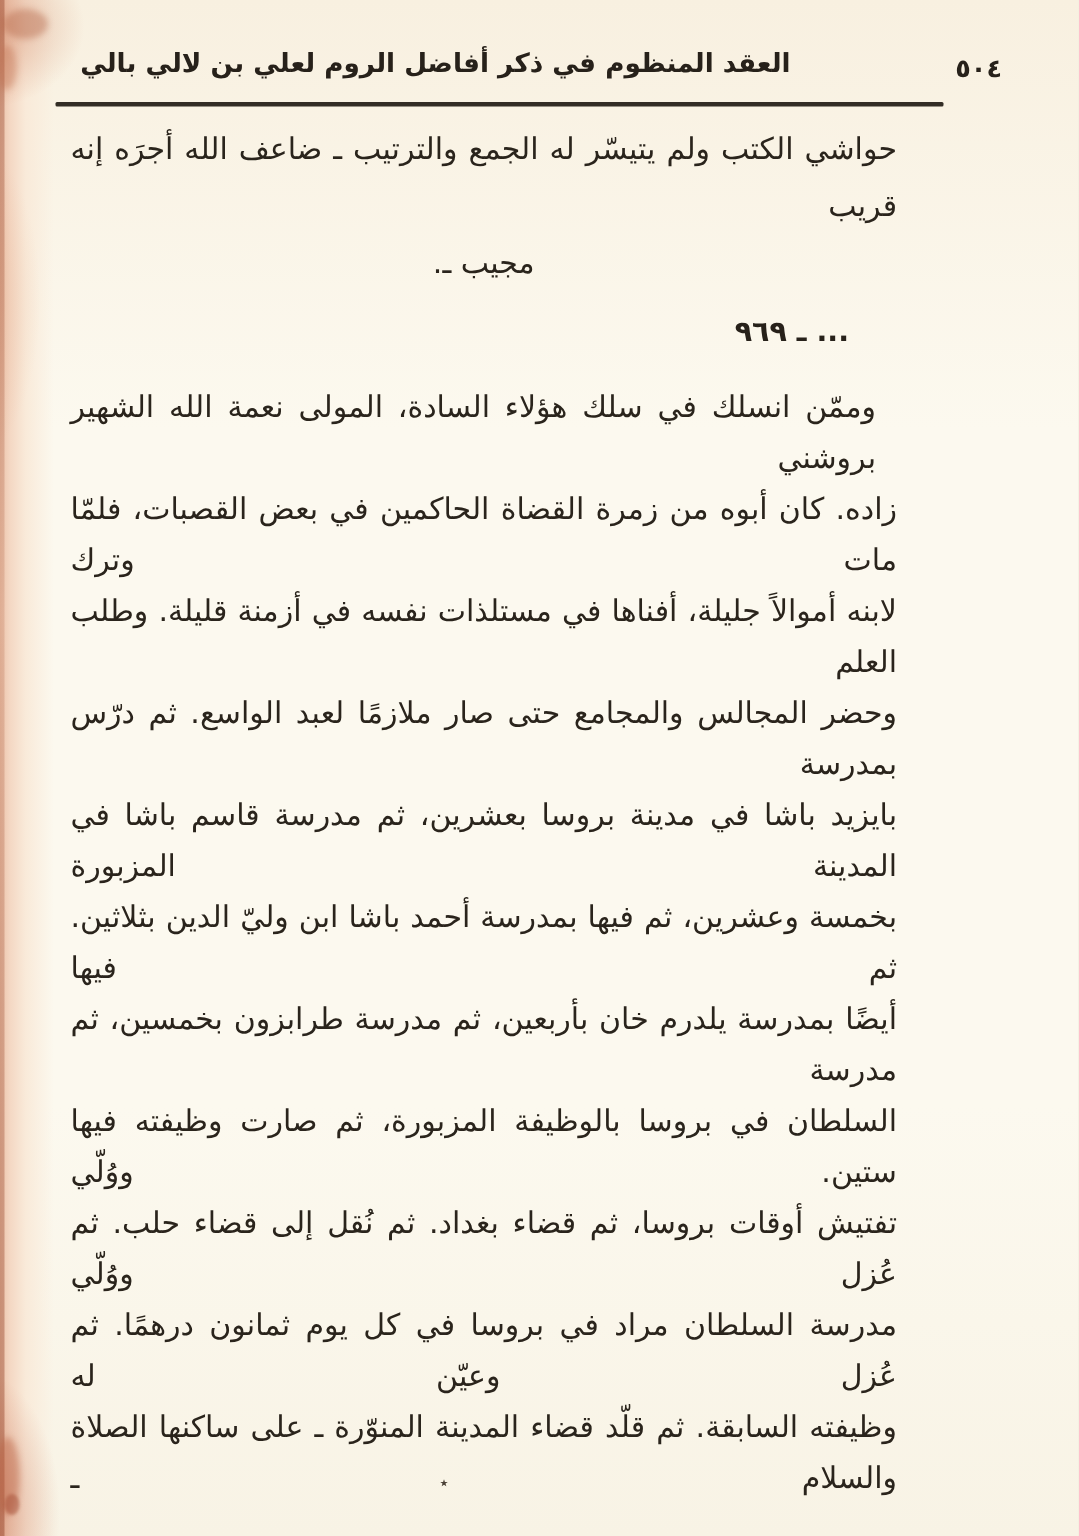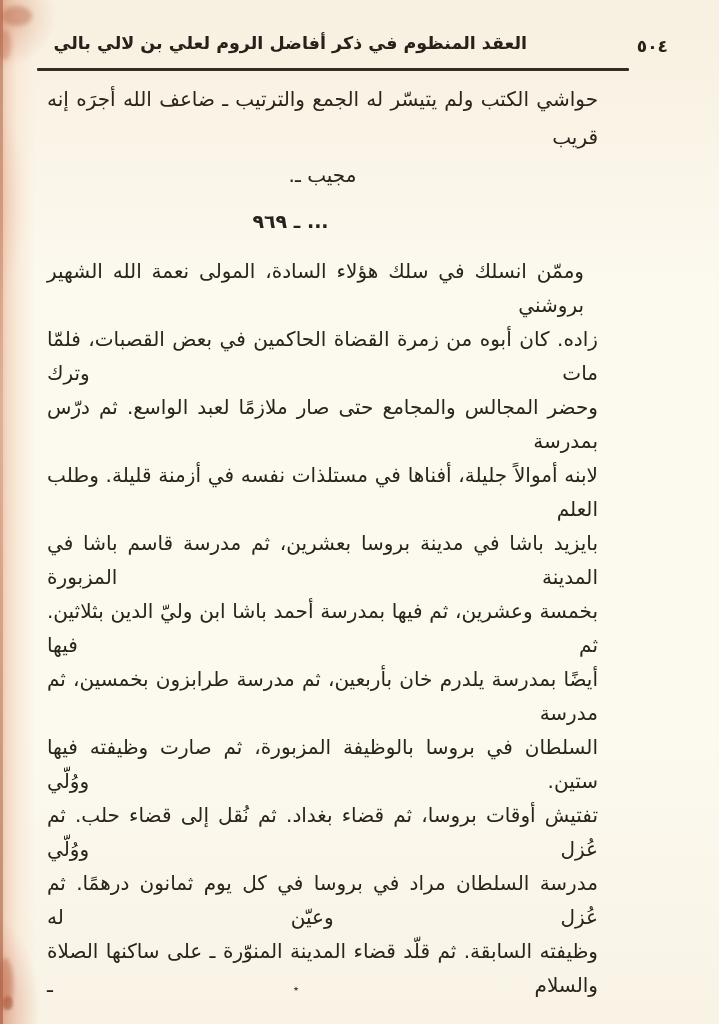--- a/index.html
+++ b/index.html
@@ -61,21 +61,21 @@
   .line.e { text-align: center; }
   .line.ind { padding-right: 14px; }
 
   .section-heading {
     direction: rtl; text-align: center;
     font-size: 22px; font-weight: bold; line-height: 30px;
     margin: 10px 0 0 0; color: #27211a;
     transform: translateX(-28px);
   }
   .section-dates {
-    direction: rtl; text-align: center;
+    direction: rtl; text-align: right;
     font-size: 19px; font-weight: bold; line-height: 26px;
     margin: 14px 0 20px 0; color: #27211a;
     letter-spacing: 2px;
     transform: translateX(-32px);
   }
   .stray-ink {
     position: absolute; top: 984px; left: 293px;
     font-size: 11px; color: #4a4036; line-height: 10px;
   }
 </style>
@@ -99,22 +99,22 @@
     <div class="para intro">
         <div class="line j">حواشي الكتب ولم يتيسّر له الجمع والترتيب ـ ضاعف الله أجرَه إنه قريب</div>
         <div class="line e">مجيب ـ.</div>
       </div>
 
     <div class="section-dates">... ـ ٩٦٩</div>
 
     <div class="para main">
         <div class="line j ind">وممّن انسلك في سلك هؤلاء السادة، المولى نعمة الله الشهير بروشني</div>
         <div class="line j">زاده. كان أبوه من زمرة القضاة الحاكمين في بعض القصبات، فلمّا مات وترك</div>
+        <div class="line j">لابنه أموالاً جليلة، أفناها في مستلذات نفسه في أزمنة قليلة. وطلب العلم</div>
         <div class="line j">وحضر المجالس والمجامع حتى صار ملازمًا لعبد الواسع. ثم درّس بمدرسة</div>
-        <div class="line j">لابنه أموالاً جليلة، أفناها في مستلذات نفسه في أزمنة قليلة. وطلب العلم</div>
         <div class="line j">بايزيد باشا في مدينة بروسا بعشرين، ثم مدرسة قاسم باشا في المدينة المزبورة</div>
         <div class="line j">بخمسة وعشرين، ثم فيها بمدرسة أحمد باشا ابن وليّ الدين بثلاثين. ثم فيها</div>
         <div class="line j">أيضًا بمدرسة يلدرم خان بأربعين، ثم مدرسة طرابزون بخمسين، ثم مدرسة</div>
         <div class="line j">السلطان في بروسا بالوظيفة المزبورة، ثم صارت وظيفته فيها ستين. ووُلّي</div>
         <div class="line j">تفتيش أوقات بروسا، ثم قضاء بغداد. ثم نُقل إلى قضاء حلب. ثم عُزل ووُلّي</div>
         <div class="line j">مدرسة السلطان مراد في بروسا في كل يوم ثمانون درهمًا. ثم عُزل وعيّن له</div>
         <div class="line j">وظيفته السابقة. ثم قلّد قضاء المدينة المنوّرة ـ على ساكنها الصلاة والسلام ـ</div>
       </div>
 
   </div>

